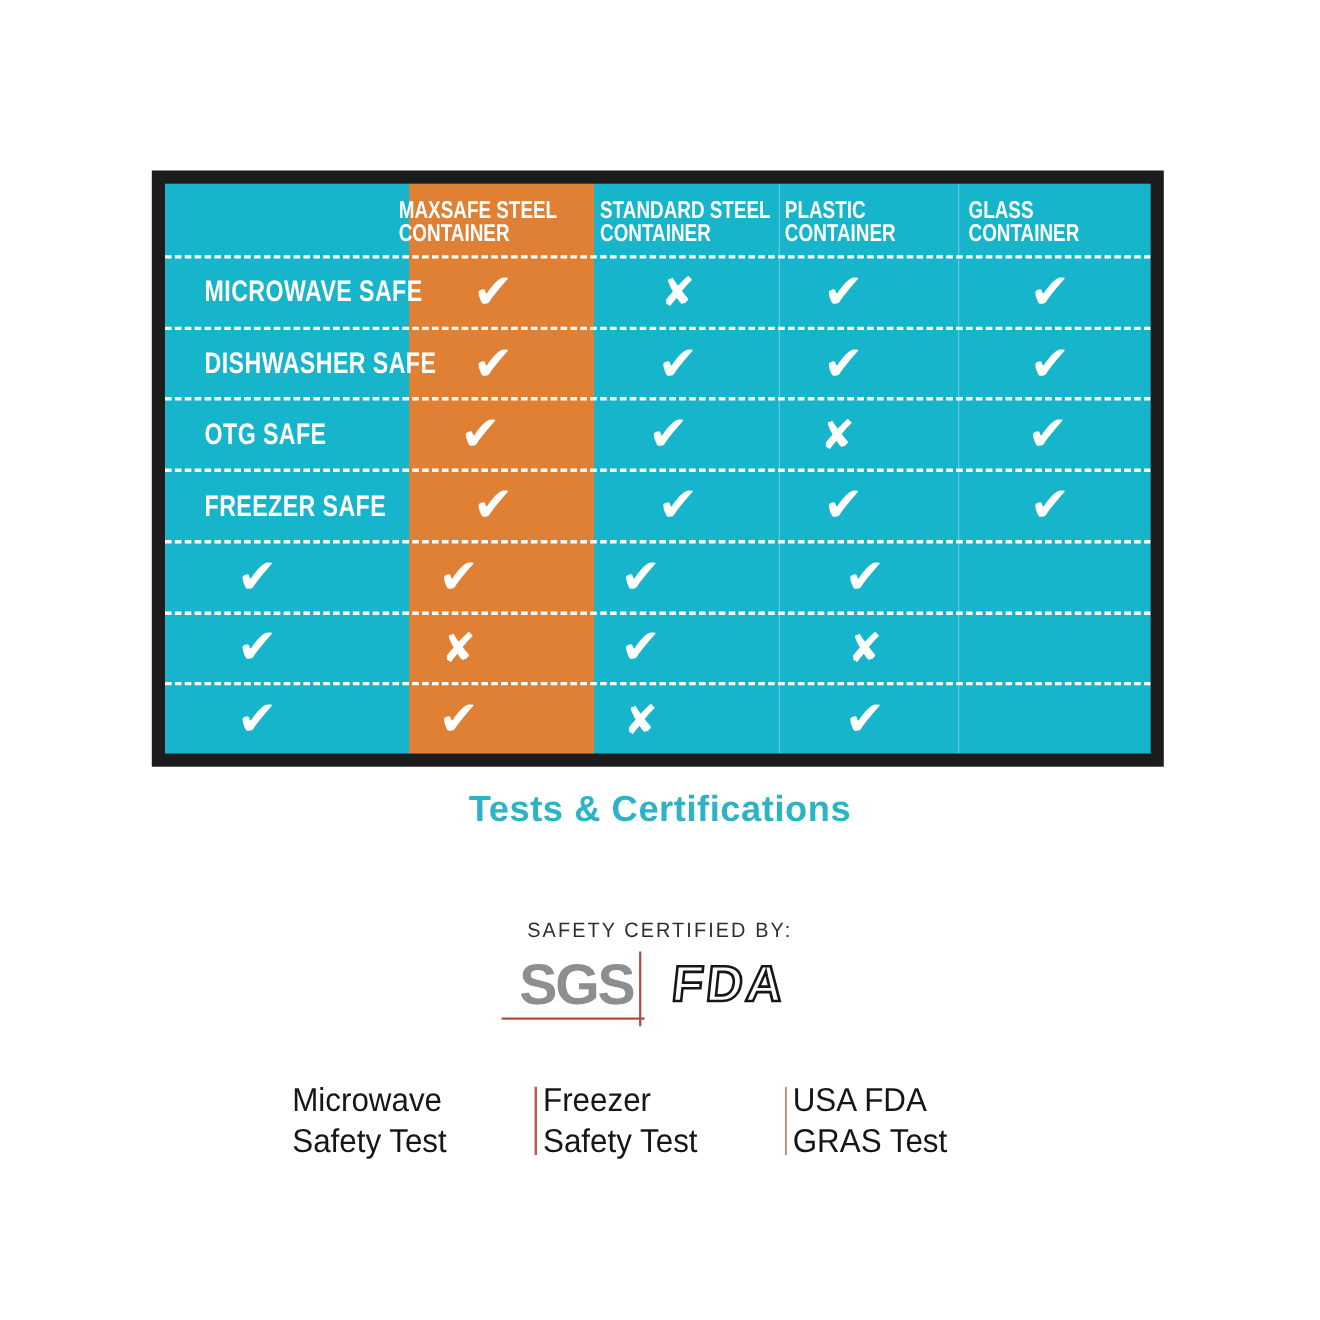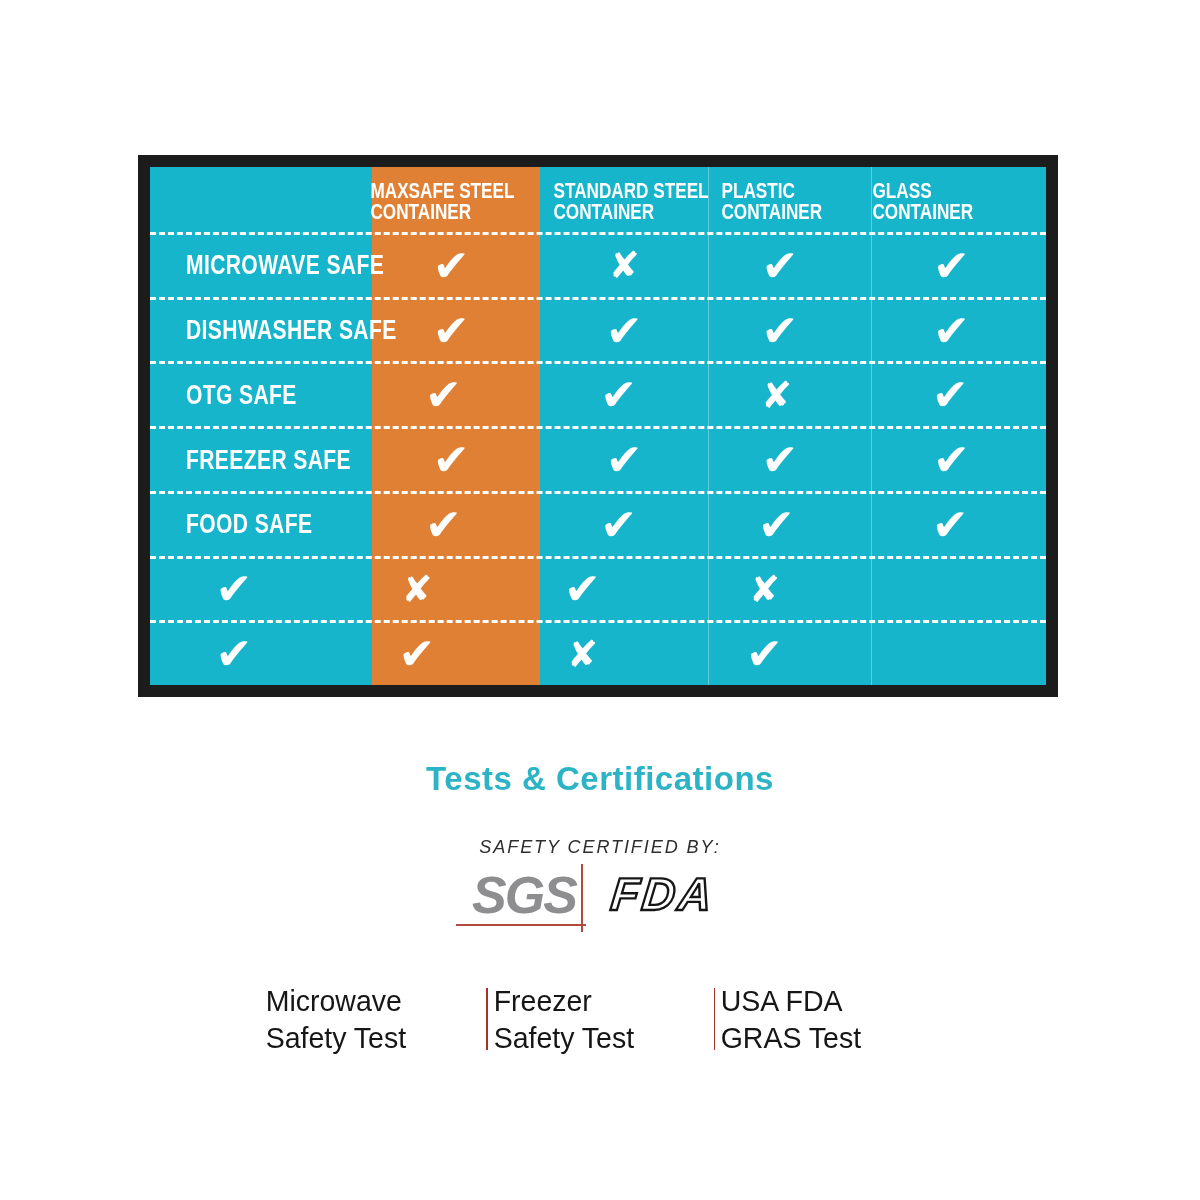--- a/index.html
+++ b/index.html
@@ -23,43 +23,43 @@
     background:#16b5cb; overflow:hidden;
     display:flex; flex-direction:column;
   }
   .orange-stripe { position:absolute; left:222px; top:0; width:168px; height:100%; background:#e08034; }
   .seam { position:absolute; top:0; height:100%; width:1px; background:rgba(255,255,255,0.32); }
   .trow { position:relative; display:flex; width:100%; flex:1; }
   .trow.hdr { flex:none; height:65px; }
   .trow + .trow { border-top:3px dashed #ffffff; }
   .cell { height:100%; display:flex; align-items:center; }
   .c-label { width:222px; padding-left:36px; }
-  .c-v0 { width:168px; } .c-v1 { width:168px;margin-left:15px; } .c-v2 { width:163px; } .c-v3 { width:201px; }
+  .c-v0 { width:168px; } .c-v1 { width:168px;margin-left:15px; } .c-v2 { width:163px; } .c-v3 { width:201px;margin-left:22px; }
   .c-val { justify-content:center; }
   .c-hval { align-items:flex-start; }
   .hdr-text {
     padding-top:13px; padding-left:16px;
     font-size:22px; line-height:21px; font-weight:bold; color:#ffffff;
     transform:scaleX(0.78); transform-origin:left top; white-space:nowrap;
   }
   .row-label {
     font-size:27px; font-weight:bold; color:#ffffff; white-space:nowrap;
     transform:scaleX(0.78); transform-origin:left center; letter-spacing:0.5px;
   }
   .mark { color:#ffffff; font-family:"DejaVu Sans",sans-serif; line-height:1; }
   .mark.check { font-size:44px; }
   .mark.cross { font-size:37px; }
 
   
   .section-title {
-    position:absolute; top:760px; left:0; width:100%;
+    position:absolute; top:716px; left:0; width:100%;
     text-align:center; font-size:33px; font-weight:bold;
     color:#2cb4c6; letter-spacing:0.5px;
   }
-  .cert-block { position:absolute; top:836px; left:0; width:100%; text-align:center;font-style:italic; }
+  .cert-block { position:absolute; top:836px; left:0; width:100%; text-align:center; }
   .cert-label {
     display:inline-block; font-size:19px; color:#2e2e2e;
     letter-spacing:2px; transform:scaleX(0.95);
   }
   .logos { margin-top:9px; display:flex; justify-content:center; align-items:center; gap:32px; }
   .sgs-logo { position:relative; display:inline-block; }
   .sgs-text {
     font-size:52px; font-weight:bold; color:#8e8e91;
     letter-spacing:-2px; line-height:1; display:inline-block;text-align:center;
   }
@@ -175,23 +175,20 @@
             <span class="mark check" style="color: rgb(255, 255, 255);">✔</span>
           </div>
           <div class="cell c-val c-v2">
             <span class="mark check" style="color: rgb(255, 255, 255);">✔</span>
           </div>
           <div class="cell c-val c-v3">
             <span class="mark check" style="color: rgb(255, 255, 255);">✔</span>
           </div>
         </div>
         <div class="trow">
-          <div class="cell c-label">
-            <span class="row-label">FOOD SAFE</span>
-          </div>
           <div class="cell c-val c-v0">
             <span class="mark check" style="color: rgb(255, 255, 255);">✔</span>
           </div>
           <div class="cell c-val c-v1">
             <span class="mark check" style="color: rgb(255, 255, 255);">✔</span>
           </div>
           <div class="cell c-val c-v2">
             <span class="mark check" style="color: rgb(255, 255, 255);">✔</span>
           </div>
           <div class="cell c-val c-v3">

